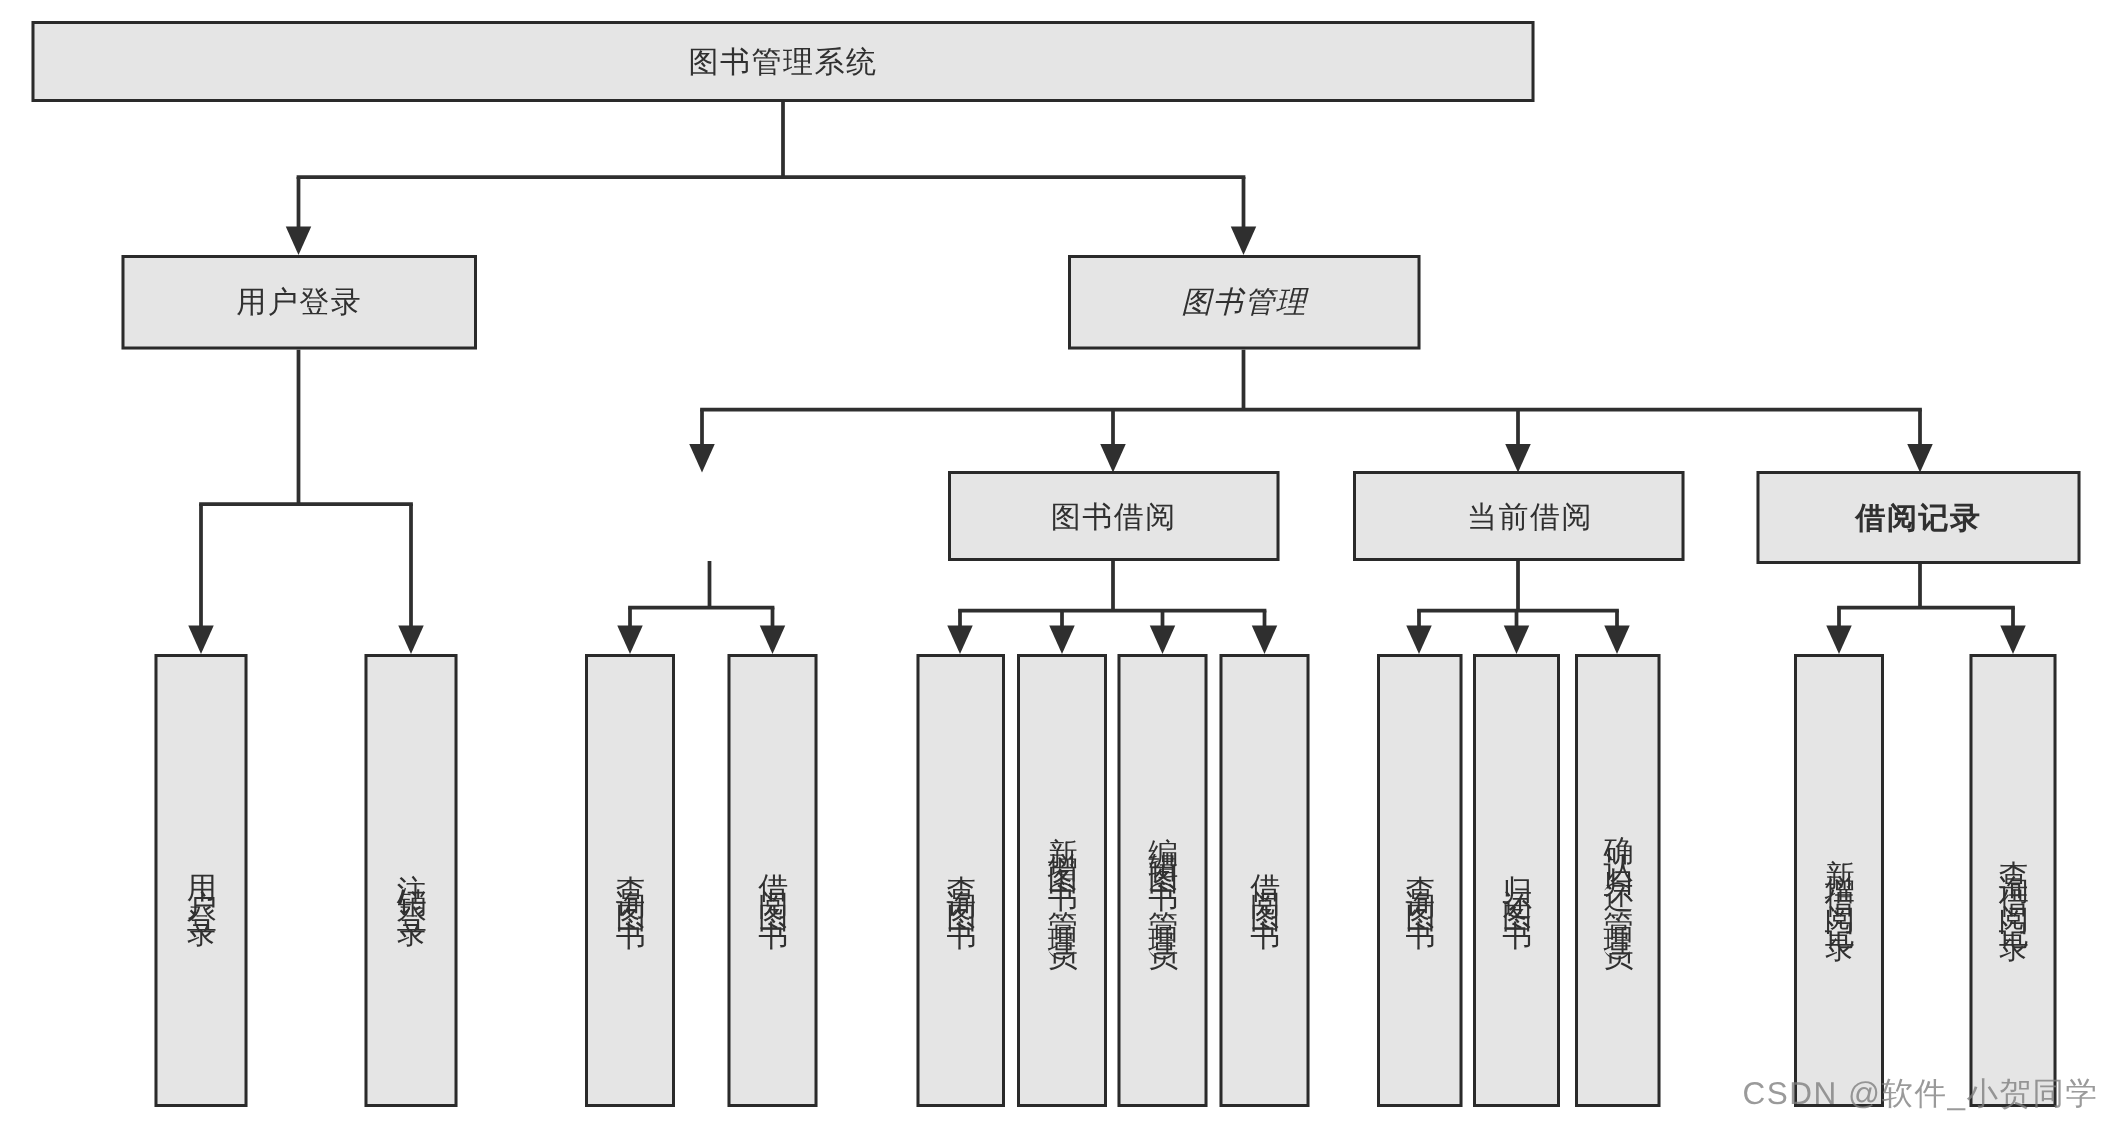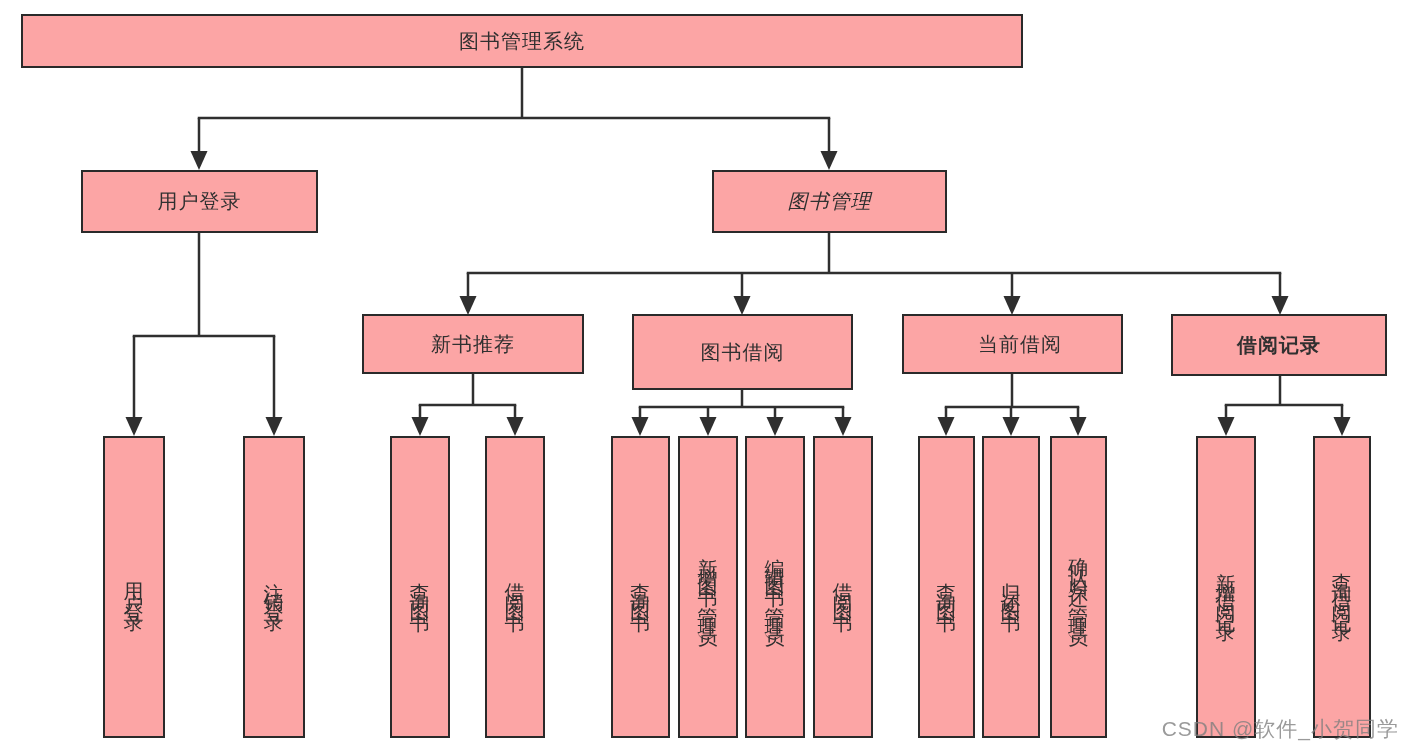--- a/index.html
+++ b/index.html
@@ -6,21 +6,21 @@
   #canvas{
     position:relative;
     width:1405px;height:747px;
     background:#ffffff;
     font-family:"Liberation Sans","DejaVu Sans",sans-serif;
     overflow:hidden;
   }
   #wires{position:absolute;left:0;top:0;width:1405px;height:747px;}
   .box{
     position:absolute;
-    background:#fca5a5;
+    background:#e5e5e5;
     border:2.5px solid #2a2a2a;
     box-sizing:border-box;
     display:flex;align-items:center;justify-content:center;
     color:#303030;
   }
   .box.h span{
     font-size:20px;
     letter-spacing:1px;
     white-space:nowrap;
   }
@@ -117,24 +117,21 @@
     <span>图书管理系统</span>
   </div>
 
   <div class="box h" style="left:81px;top:170px;width:237px;height:63px;">
     <span>用户登录</span>
   </div>
   <div class="box h" style="left:712px;top:170px;width:235px;height:63px;font-style:italic;">
     <span>图书管理</span>
   </div>
 
-  <div class="box h" style="left:362px;top:314px;width:222px;height:60px;">
-    <span>新书推荐</span>
-  </div>
-  <div class="box h" style="left:632px;top:314px;width:221px;height:76px;">
+  <div class="box h" style="left:632px;top:314px;width:221px;height:60px;">
     <span>图书借阅</span>
   </div>
   <div class="box h" style="left:902px;top:314px;width:221px;height:60px;padding-left:15px;">
     <span>当前借阅</span>
   </div>
   <div class="box h" style="left:1171px;top:314px;width:216px;height:62px;font-weight:bold;">
     <span>借阅记录</span>
   </div>
 
   <div class="box v" style="left:103px;top:436px;width:62px;height:302px;">

